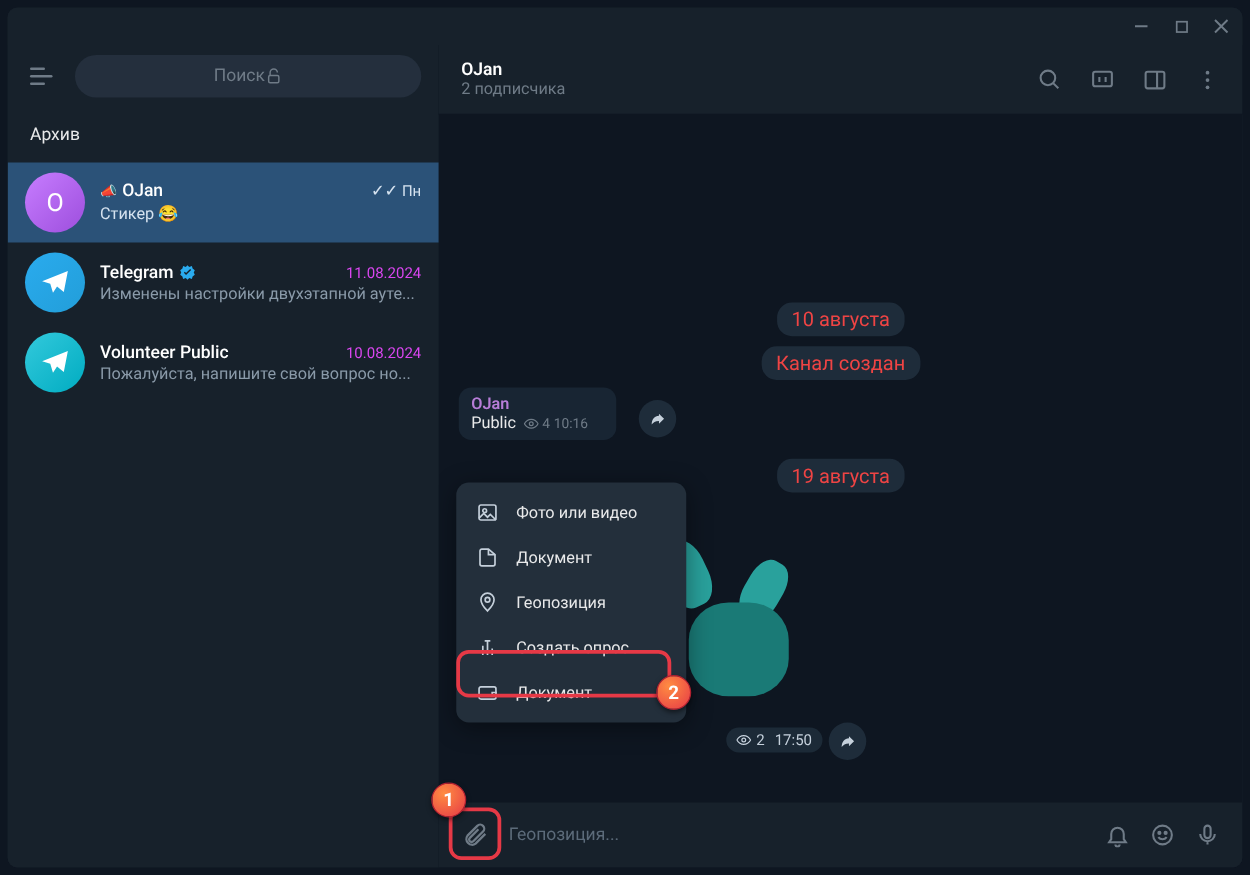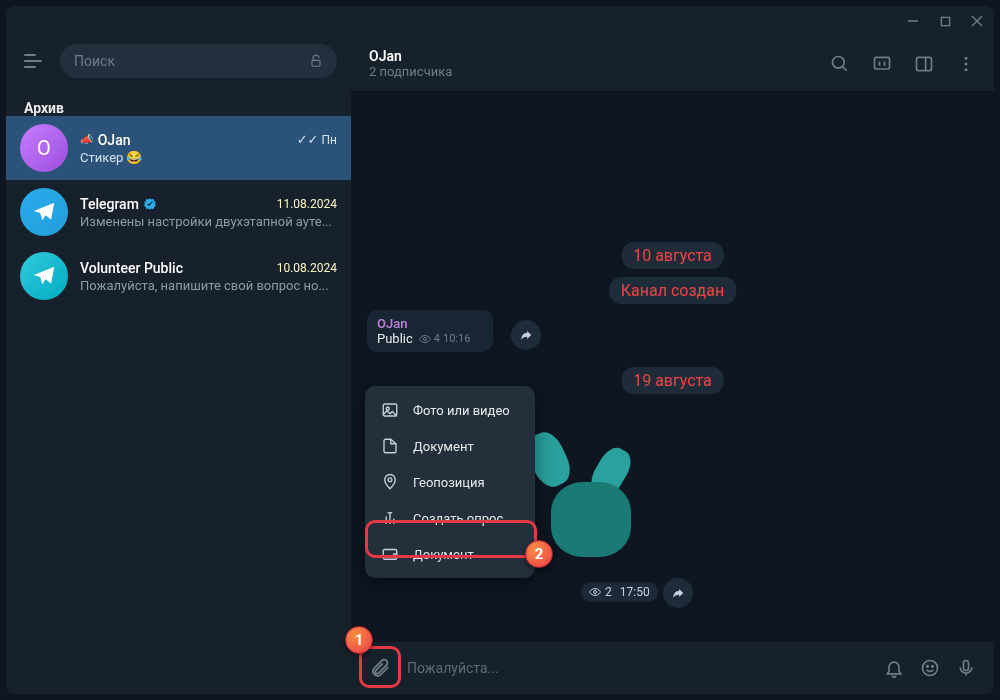--- a/index.html
+++ b/index.html
@@ -12,34 +12,34 @@
 
 .content { flex: 1; display: flex; overflow: hidden; }
 
 .sidebar { width: 345px; background: #17212b; display: flex; flex-direction: column; }
 .sidebar-top { display: flex; align-items: center; padding: 8px 14px; gap: 12px; }
 .menu-btn { width: 28px; height: 28px; display: flex; flex-direction: column; justify-content: center; gap: 4px; cursor: pointer; padding: 4px; }
 .menu-btn span { height: 2px; background: #6f7b87; border-radius: 1px; }
 .menu-btn span:nth-child(1) { width: 12px; }
 .menu-btn span:nth-child(2) { width: 18px; }
 .menu-btn span:nth-child(3) { width: 12px; }
-.search-box { flex: 1; background: #242f3d; border-radius: 18px; height: 34px; display: flex; align-items: center; padding: 0 14px; color: #6f7b87; font-size: 14px; justify-content: space-between; }
-
-.archive-label { padding: 14px 18px 0; color: #e8e9ea; font-size: 14px; font-weight: 700; }
+.search-box { flex: 1; background: #242f3d; border-radius: 18px; height: 34px; display: flex; align-items: center; padding: 0 14px; color: #6f7b87; font-size: 14px; justify-content: center; }
+
+.archive-label { padding: 14px 18px 14px; color: #e8e9ea; font-size: 14px; font-weight: 400; }
 
 .chat-item { display: flex; align-items: center; padding: 8px 14px; gap: 12px; cursor: pointer; }
 .chat-item.active { background: #2b5278; }
 .avatar { width: 48px; height: 48px; border-radius: 50%; display: flex; align-items: center; justify-content: center; font-size: 20px; color: #fff; flex-shrink: 0; }
 .avatar.purple { background: linear-gradient(135deg, #c77dff, #9d4edd); }
 .avatar.telegram { background: linear-gradient(135deg, #2aabee, #229ed9); }
 .avatar.support { background: linear-gradient(135deg, #33c9dc, #00acc1); }
 .chat-info { flex: 1; overflow: hidden; }
 .chat-row { display: flex; justify-content: space-between; align-items: center; }
 .chat-name { color: #fff; font-size: 14px; font-weight: 500; display: flex; align-items: center; gap: 4px; }
-.chat-time { color: #fef9c3; font-size: 12px; display: flex; align-items: center; gap: 3px; }
+.chat-time { color: #d946ef; font-size: 12px; display: flex; align-items: center; gap: 3px; }
 .chat-item.active .chat-time { color: #d5e2ef; }
 .chat-preview { color: #8a9aa9; font-size: 13px; white-space: nowrap; overflow: hidden; text-overflow: ellipsis; margin-top: 2px; }
 .chat-item.active .chat-preview { color: #d5e2ef; }
 .verified { color: #2aabee; }
 .checks { color: #d5e2ef; font-size: 13px; }
 
 .main { flex: 1; background: #0e1621; display: flex; flex-direction: column; position: relative; }
 .main-header { height: 56px; display: flex; align-items: center; justify-content: space-between; padding: 0 18px; border-bottom: 1px solid #0e1621; background: #17212b; }
 .header-info { display: flex; flex-direction: column; }
 .header-title { color: #fff; font-size: 14px; font-weight: 600; }
@@ -52,21 +52,21 @@
 .msg-bubble { position: absolute; background: #182533; border-radius: 10px; padding: 6px 10px; }
 .msg-author { color: #b77dd8; font-size: 13px; font-weight: 600; }
 .msg-text { color: #e8e9ea; font-size: 13px; display: flex; align-items: center; gap: 6px; }
 .msg-meta { color: #6f7b87; font-size: 11px; display: inline-flex; align-items: center; gap: 3px; }
 .forward-btn { position: absolute; width: 30px; height: 30px; background: #1e2c3a; border-radius: 50%; display: flex; align-items: center; justify-content: center; color: #c5d0db; cursor: pointer; }
 
 .sticker-area { position: absolute; left: 150px; top: 335px; width: 160px; height: 120px; }
 .sticker-shape { position: absolute; background: #29a19c; border-radius: 40%; }
 .views-badge { position: absolute; background: rgba(30,44,58,0.9); color: #c5d0db; font-size: 12px; padding: 3px 8px; border-radius: 10px; display: flex; align-items: center; gap: 4px; }
 
-.attach-menu { position: absolute; left: 14px; bottom: 64px; width: 170px; background: #232f3b; border-radius: 10px; padding: 6px 0; box-shadow: 0 4px 20px rgba(0,0,0,0.4); z-index: 10; }
+.attach-menu { position: absolute; left: 14px; bottom: 64px; width: 184px; background: #232f3b; border-radius: 10px; padding: 6px 0; box-shadow: 0 4px 20px rgba(0,0,0,0.4); z-index: 10; }
 .menu-item { display: flex; align-items: center; gap: 14px; padding: 9px 16px; color: #e8e9ea; font-size: 13px; cursor: pointer; }
 .menu-icon { width: 18px; height: 18px; display: flex; align-items: center; justify-content: center; color: #c5d0db; }
 
 .input-bar { height: 52px; background: #17212b; display: flex; align-items: center; padding: 0 18px; gap: 16px; }
 .input-placeholder { color: #5c6b7a; font-size: 14px; flex: 1; }
 .input-icon { color: #6f7b87; cursor: pointer; display: flex; }
 
 .highlight { position: absolute; border: 3px solid #e63946; border-radius: 10px; pointer-events: none; z-index: 20; }
 .marker { position: absolute; width: 28px; height: 28px; background: radial-gradient(circle at 35% 30%, #ff8c42, #e63946); border-radius: 50%; display: flex; align-items: center; justify-content: center; color: #fff; font-weight: 700; font-size: 15px; z-index: 21; box-shadow: 0 2px 4px rgba(0,0,0,0.5); border: 1px solid #b02030; }
 </style>
@@ -289,21 +289,21 @@
           </div>
         </div>
       </div>
 
       <div class="input-bar">
         <span class="input-icon">
           <svg width="22" height="22" viewBox="0 0 24 24" fill="none" stroke="currentColor" stroke-width="2">
               <path d="M21 11l-8.5 8.5a5 5 0 01-7-7L14 4a3.5 3.5 0 015 5l-8.5 8.5a2 2 0 01-3-3L15 7"></path>
             </svg>
         </span>
-        <div class="input-placeholder">Пожалуйста...</div>
+        <div class="input-placeholder">Геопозиция...</div>
         <span class="input-icon">
             <svg width="20" height="20" viewBox="0 0 24 24" fill="none" stroke="currentColor" stroke-width="2">
               <path d="M18 16v-5a6 6 0 10-12 0v5l-2 3h16l-2-3z"></path>
               <path d="M10 21a2 2 0 004 0"></path>
             </svg>
           </span>
         <span class="input-icon">
             <svg width="20" height="20" viewBox="0 0 24 24" fill="none" stroke="currentColor" stroke-width="2">
               <circle cx="12" cy="12" r="9"></circle>
               <path d="M8 14s1.5 2 4 2 4-2 4-2"></path>

